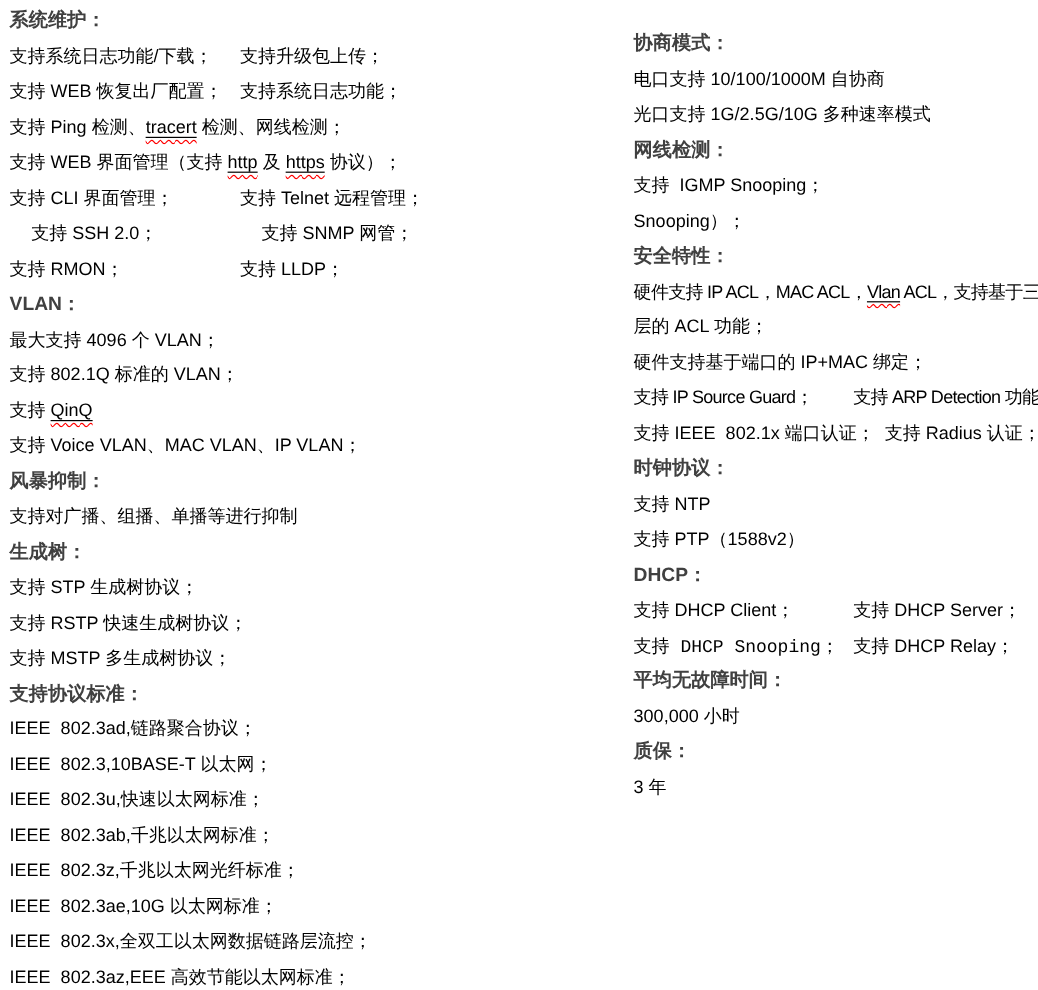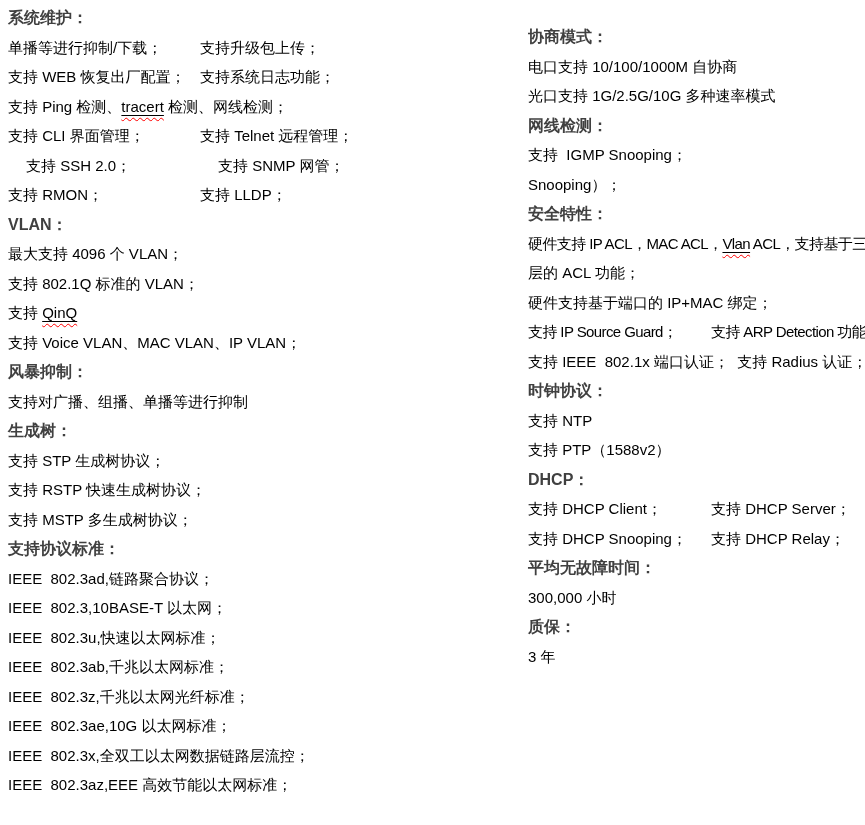--- a/index.html
+++ b/index.html
@@ -40,23 +40,24 @@
     text-decoration-thickness:1px;
     text-underline-offset:5px;
   }
 </style>
 </head>
 <body>
 
 <div class="page">
   <div class="col" style="left: 8px; top: 3px; width: 445px;">
       <div class="line heading"><span class="part"><span class="run">系统维护：</span></span></div>
-      <div class="line"><span class="part tabbed" style="width: 192px;"><span class="run">单播等进行抑制/下载；</span></span><span class="part"><span class="run">支持升级包上传；</span></span></div>
+      <div class="line"><span class="part tabbed" style="width: 192px;"><span class="run">支持系统日志功能/下载；</span></span><span class="part"><span class="run">支持升级包上传；</span></span></div>
       <div class="line"><span class="part tabbed" style="width: 192px;"><span class="run">支持 WEB 恢复出厂配置；</span></span><span class="part"><span class="run">支持系统日志功能；</span></span></div>
       <div class="line"><span class="part"><span class="run">支持 Ping 检测、</span><span class="term"><span class="term-in">tracert</span></span><span class="run"> 检测、网线检测；</span></span></div>
+      <div class="line"><span class="part"><span class="run">支持 WEB 界面管理（支持 </span><span class="term"><span class="term-in">http</span></span><span class="run"> 及 </span><span class="term"><span class="term-in">https</span></span><span class="run"> 协议）；</span></span></div>
       <div class="line"><span class="part tabbed" style="width: 192px;"><span class="run">支持 CLI 界面管理；</span></span><span class="part"><span class="run">支持 Telnet 远程管理；</span></span></div>
       <div class="line"><span class="part tabbed" style="width: 192px; margin-left: 18px;"><span class="run">支持 SSH 2.0；</span></span><span class="part"><span class="run">支持 SNMP 网管；</span></span></div>
       <div class="line"><span class="part tabbed" style="width: 192px;"><span class="run">支持 RMON；</span></span><span class="part"><span class="run">支持 LLDP；</span></span></div>
       <div class="line heading"><span class="part"><span class="run">VLAN：</span></span></div>
       <div class="line"><span class="part"><span class="run">最大支持 4096 个 VLAN；</span></span></div>
       <div class="line"><span class="part"><span class="run">支持 802.1Q 标准的 VLAN；</span></span></div>
       <div class="line"><span class="part"><span class="run">支持 </span><span class="term"><span class="term-in">QinQ</span></span></span></div>
       <div class="line"><span class="part"><span class="run">支持 Voice VLAN、MAC VLAN、IP VLAN；</span></span></div>
       <div class="line heading"><span class="part"><span class="run">风暴抑制：</span></span></div>
       <div class="line"><span class="part"><span class="run">支持对广播、组播、单播等进行抑制</span></span></div>
@@ -85,19 +86,19 @@
       <div class="line tight"><span class="part"><span class="run">硬件支持 IP ACL，MAC ACL，</span><span class="term"><span class="term-in">Vlan</span></span><span class="run"> ACL，支持基于三、四</span></span></div>
       <div class="line"><span class="part"><span class="run">层的 ACL 功能；</span></span></div>
       <div class="line"><span class="part"><span class="run">硬件支持基于端口的 IP+MAC 绑定；</span></span></div>
       <div class="line tight"><span class="part tabbed" style="width: 183px;"><span class="run">支持 IP Source Guard；</span></span><span class="part"><span class="run">支持 ARP Detection 功能；</span></span></div>
       <div class="line"><span class="part"><span class="run">支持 IEEE  802.1x 端口认证；  支持 Radius 认证；</span></span></div>
       <div class="line heading"><span class="part"><span class="run">时钟协议：</span></span></div>
       <div class="line"><span class="part"><span class="run">支持 NTP</span></span></div>
       <div class="line"><span class="part"><span class="run">支持 PTP（1588v2）</span></span></div>
       <div class="line heading"><span class="part"><span class="run">DHCP：</span></span></div>
       <div class="line"><span class="part tabbed" style="width: 183px;"><span class="run">支持 DHCP Client；</span></span><span class="part"><span class="run">支持 DHCP Server；</span></span></div>
-      <div class="line"><span class="part tabbed" style="width: 183px;"><span class="run">支持 DHCP Snooping；</span></span><span class="part"><span class="run">支持 DHCP Relay；</span></span></div>
+      <div class="line"><span class="part tabbed" style="width: 183px; font-family: Liberation Mono, monospace;"><span class="run">支持 DHCP Snooping；</span></span><span class="part"><span class="run">支持 DHCP Relay；</span></span></div>
       <div class="line heading"><span class="part"><span class="run">平均无故障时间：</span></span></div>
       <div class="line"><span class="part"><span class="run">300,000 小时</span></span></div>
       <div class="line heading"><span class="part"><span class="run">质保：</span></span></div>
       <div class="line"><span class="part"><span class="run">3 年</span></span></div>
     </div>
 </div>
 
 </body></html>

